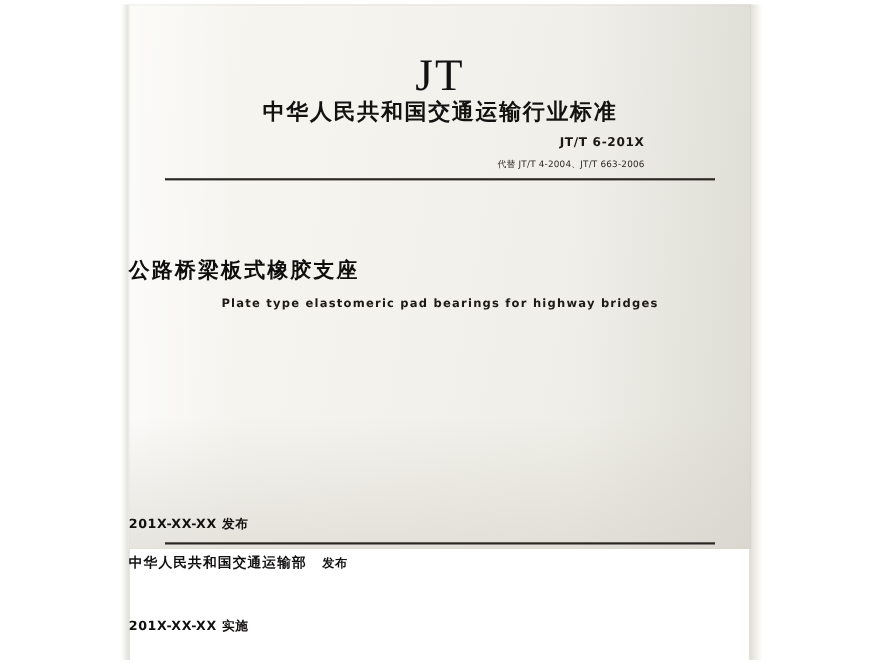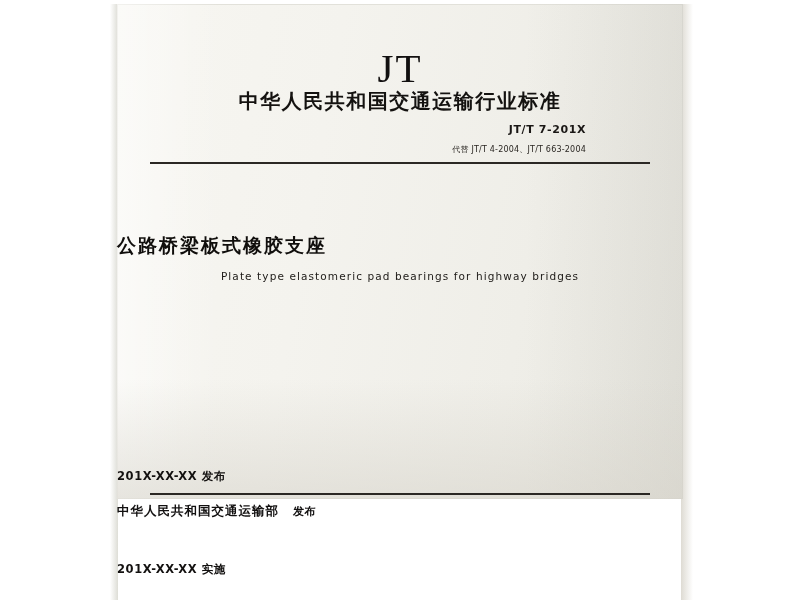--- a/index.html
+++ b/index.html
@@ -126,20 +126,21 @@
 
   .doc-title-en {
     position: absolute;
     top: 266px;
     left: 0; right: 0;
     text-align: center;
     font-family: "DejaVu Sans", sans-serif;
     font-size: 10.5px;
     letter-spacing: 1.1px;
     color: #1d1a17;
+    font-weight: bold;
   }
 
   .draft-note {
     position: absolute;
     top: 293px;
     left: 0; right: 0;
     text-align: center;
     font-family: "DejaVu Sans", sans-serif;
     font-size: 11px;
     letter-spacing: 0.5px;
@@ -206,23 +207,23 @@
   <div class="edge-left"></div>
   <div class="edge-right"></div>
 
   <div class="cover">
     <div class="content">
 
       <div class="jt-logo">JT</div>
 
       <div class="std-title">中华人民共和国交通运输行业标准</div>
 
-      <div class="std-code">JT/T 7-201X</div>
-
-      <div class="replaces">代替 JT/T 4-2004、JT/T 663-2004</div>
+      <div class="std-code">JT/T 6-201X</div>
+
+      <div class="replaces">代替 JT/T 4-2004、JT/T 663-2006</div>
 
       <div class="rule"></div>
 
       <div class="doc-title-cn">公路桥梁板式橡胶支座</div>
 
       <div class="doc-title-en">Plate type elastomeric pad bearings for highway bridges</div>
 
 
       <div class="dates">
         <span class="date-item">201X-XX-XX 发布</span>

